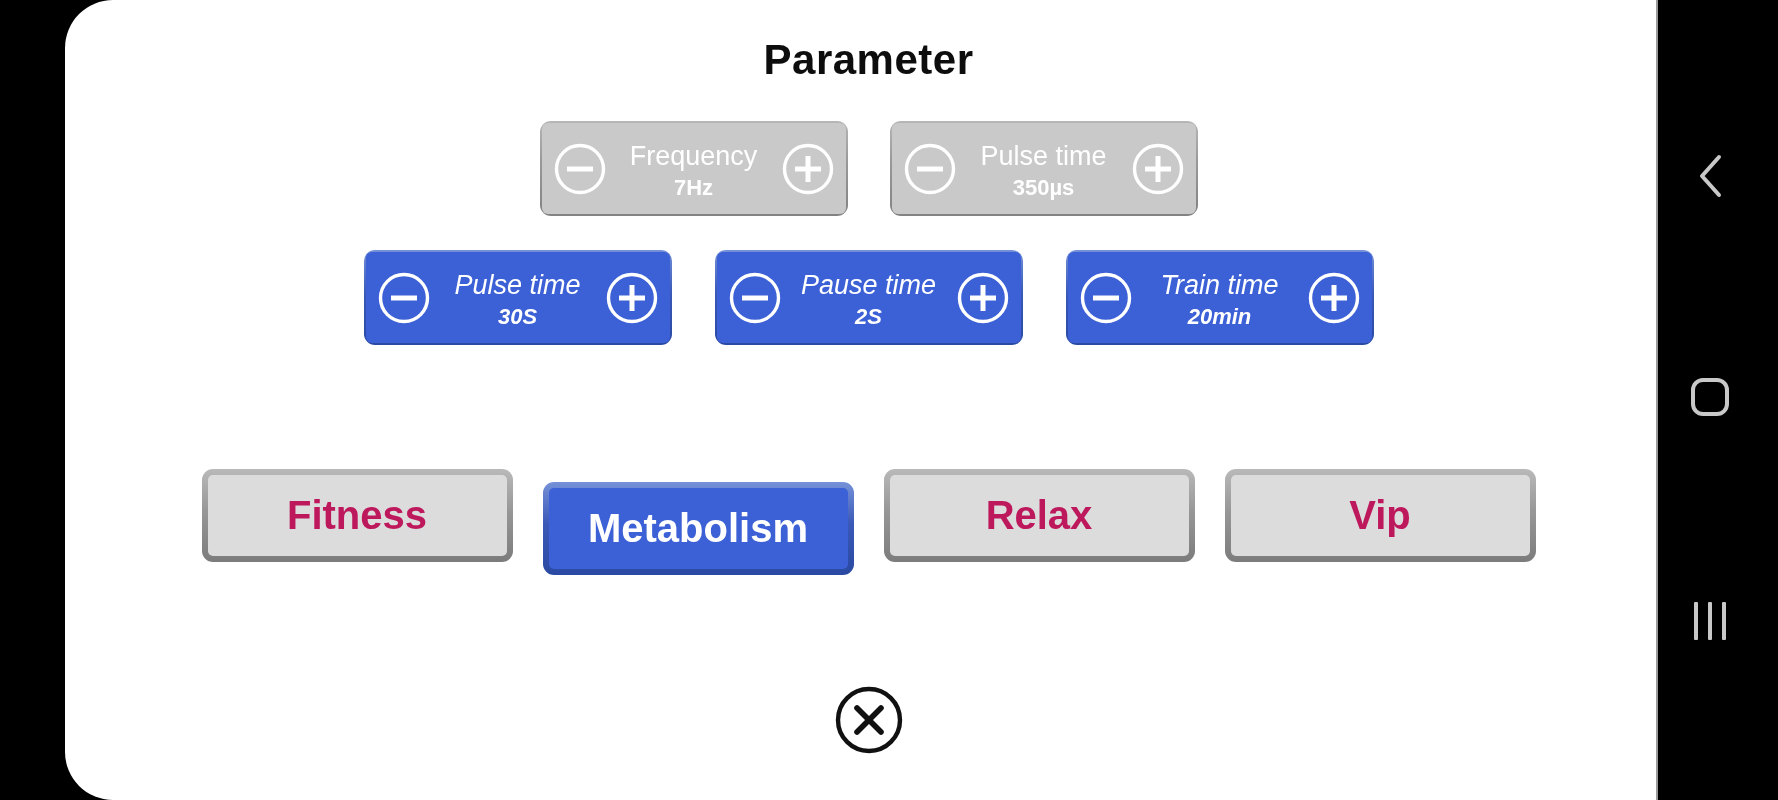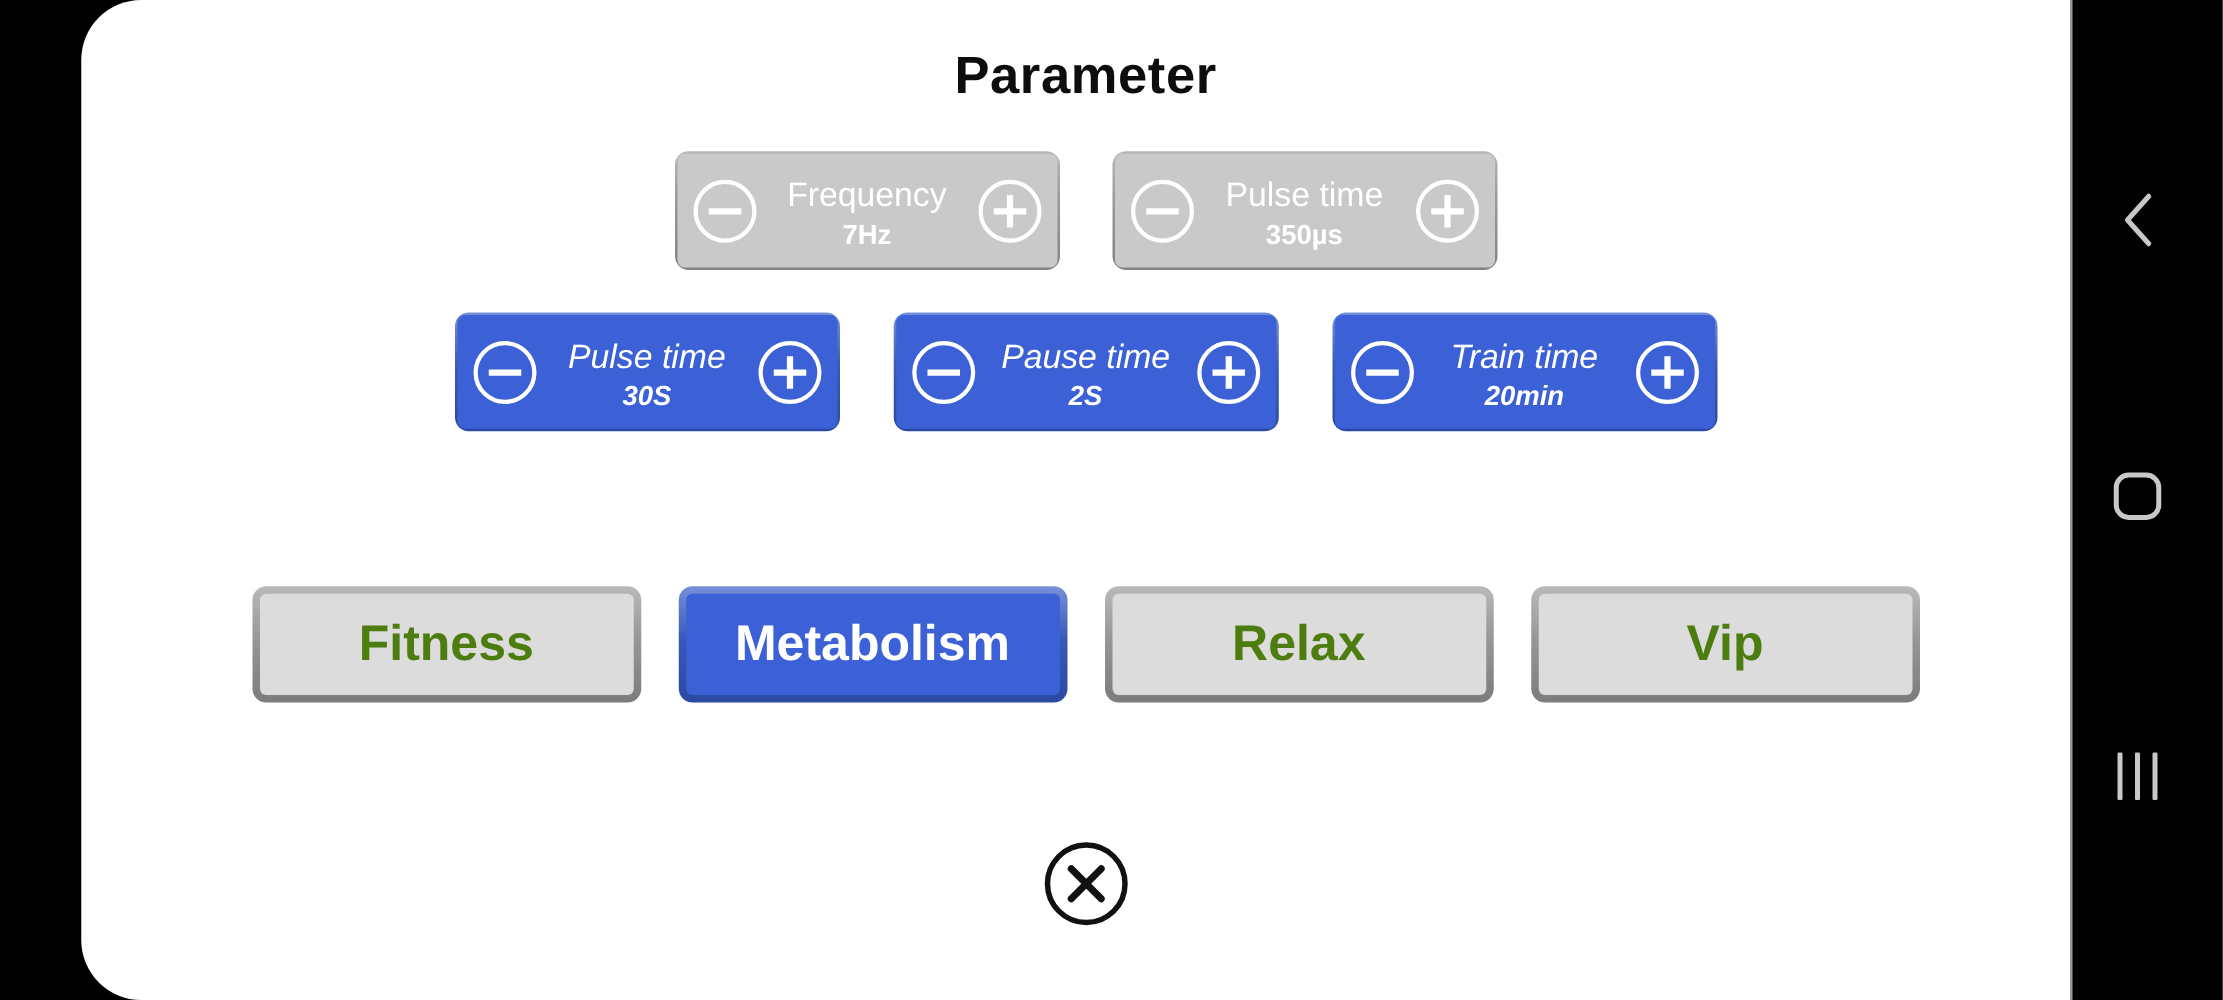--- a/index.html
+++ b/index.html
@@ -29,24 +29,24 @@
   .ctl.active   .ctl-inner { background:#3c60d6; }
   .ctl-text { flex:1; display:flex; flex-direction:column; align-items:center; color:#fff;
               line-height:1.15; padding-top:4px; }
   .ctl-label { font-size:27px; }
   .ctl-value { font-size:22px; font-weight:bold; margin-top:3px; }
   .circle-btn { width:54px; height:54px; flex:0 0 auto; cursor:pointer; }
 
   
   .mode { width:311px; height:93px; border-radius:11px; padding:6px; cursor:pointer; }
   .mode.gray { background:linear-gradient(180deg,#b9b9b9 0%,#979797 45%,#7c7c7c 100%); }
-  .mode.blue { background:linear-gradient(180deg,#7591d8 0%,#3a59b8 45%,#2a49a2 100%); }
+  .mode.blue { background:linear-gradient(180deg,#7591d8 0%,#3a59b8 45%,#2a49a2 100%);margin-top:13px; }
   .mode-inner { width:100%; height:100%; border-radius:5px; display:flex; align-items:center;
                 justify-content:center; font-size:40px; font-weight:bold; }
-  .mode.gray .mode-inner { background:#dcdcdc; color:#4d7c0f;text-align:center; }
+  .mode.gray .mode-inner { background:#dcdcdc; color:#be185d;text-align:center; }
   .mode.blue .mode-inner { background:#3c60d6; color:#ffffff; }
 
   
   .close-wrap { margin-top:110px; display:flex; justify-content:center; }
   .close-btn { width:70px; height:70px; cursor:pointer; }
 
   
   .navbar { position:absolute; right:0; top:0; width:106px; height:800px; background:#000;
             border-left:2px solid #9a9a9a; }
   .nav-btn { position:absolute; left:50%; transform:translateX(-50%); cursor:pointer;

